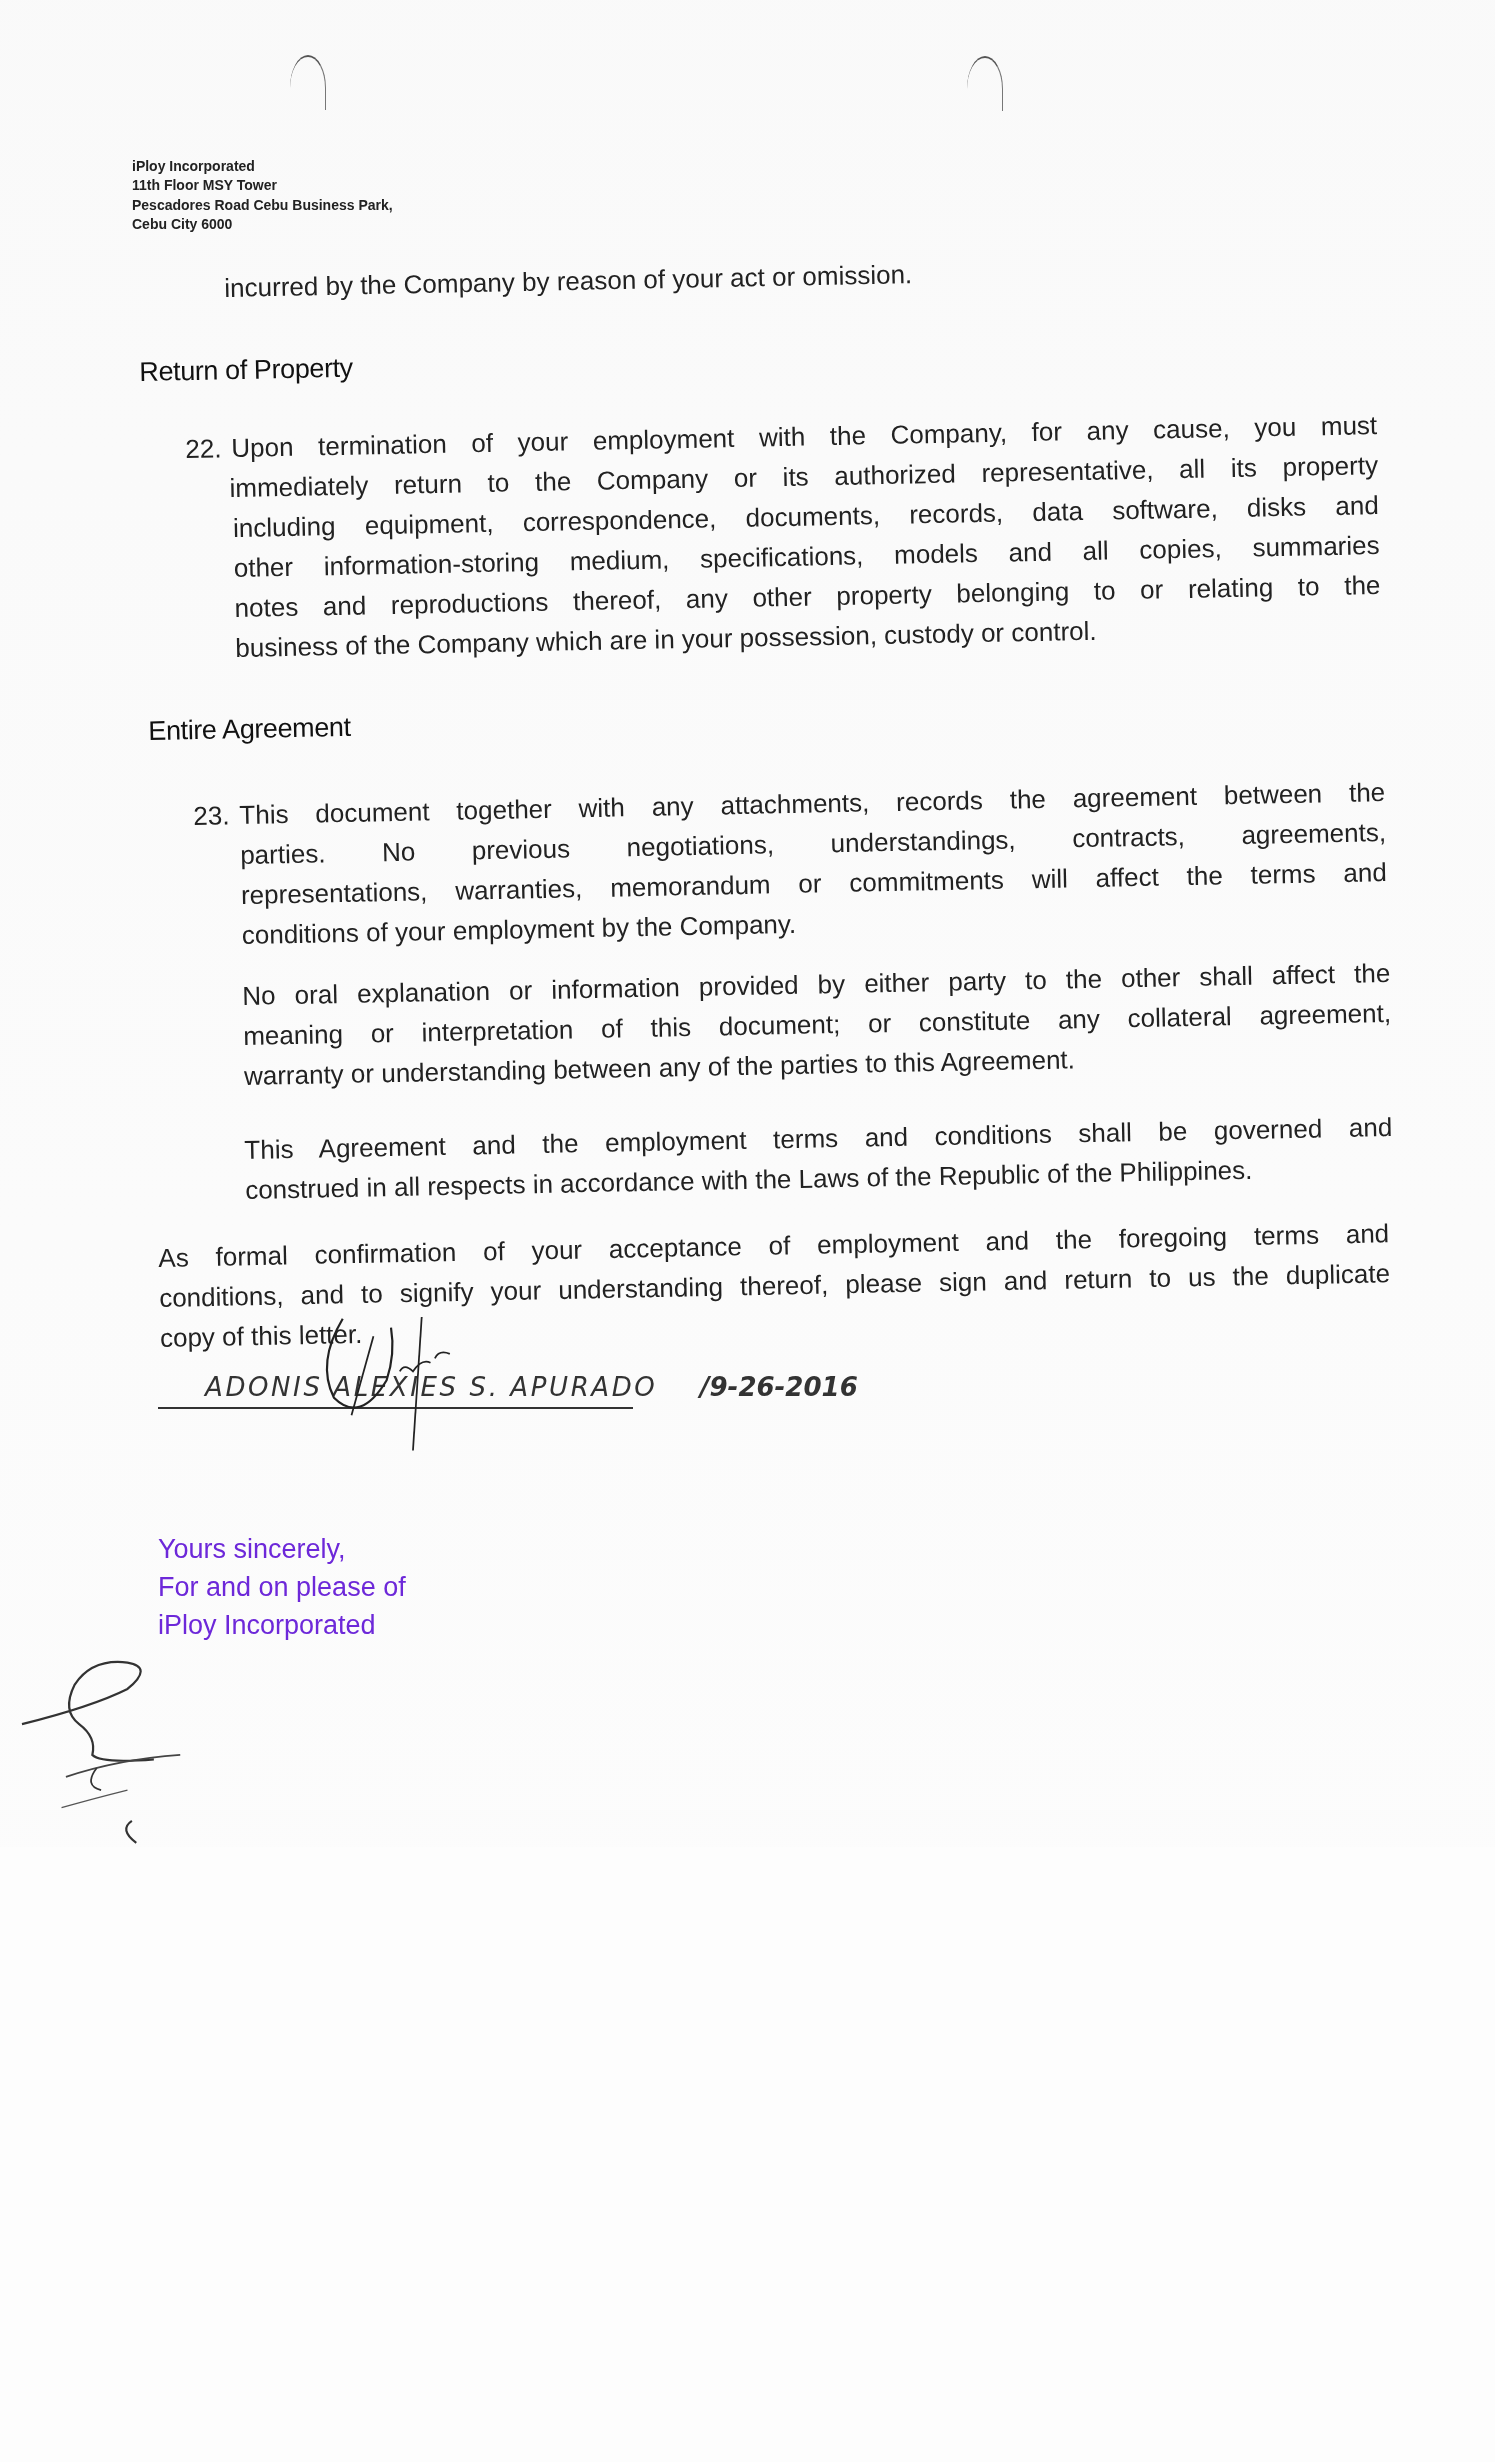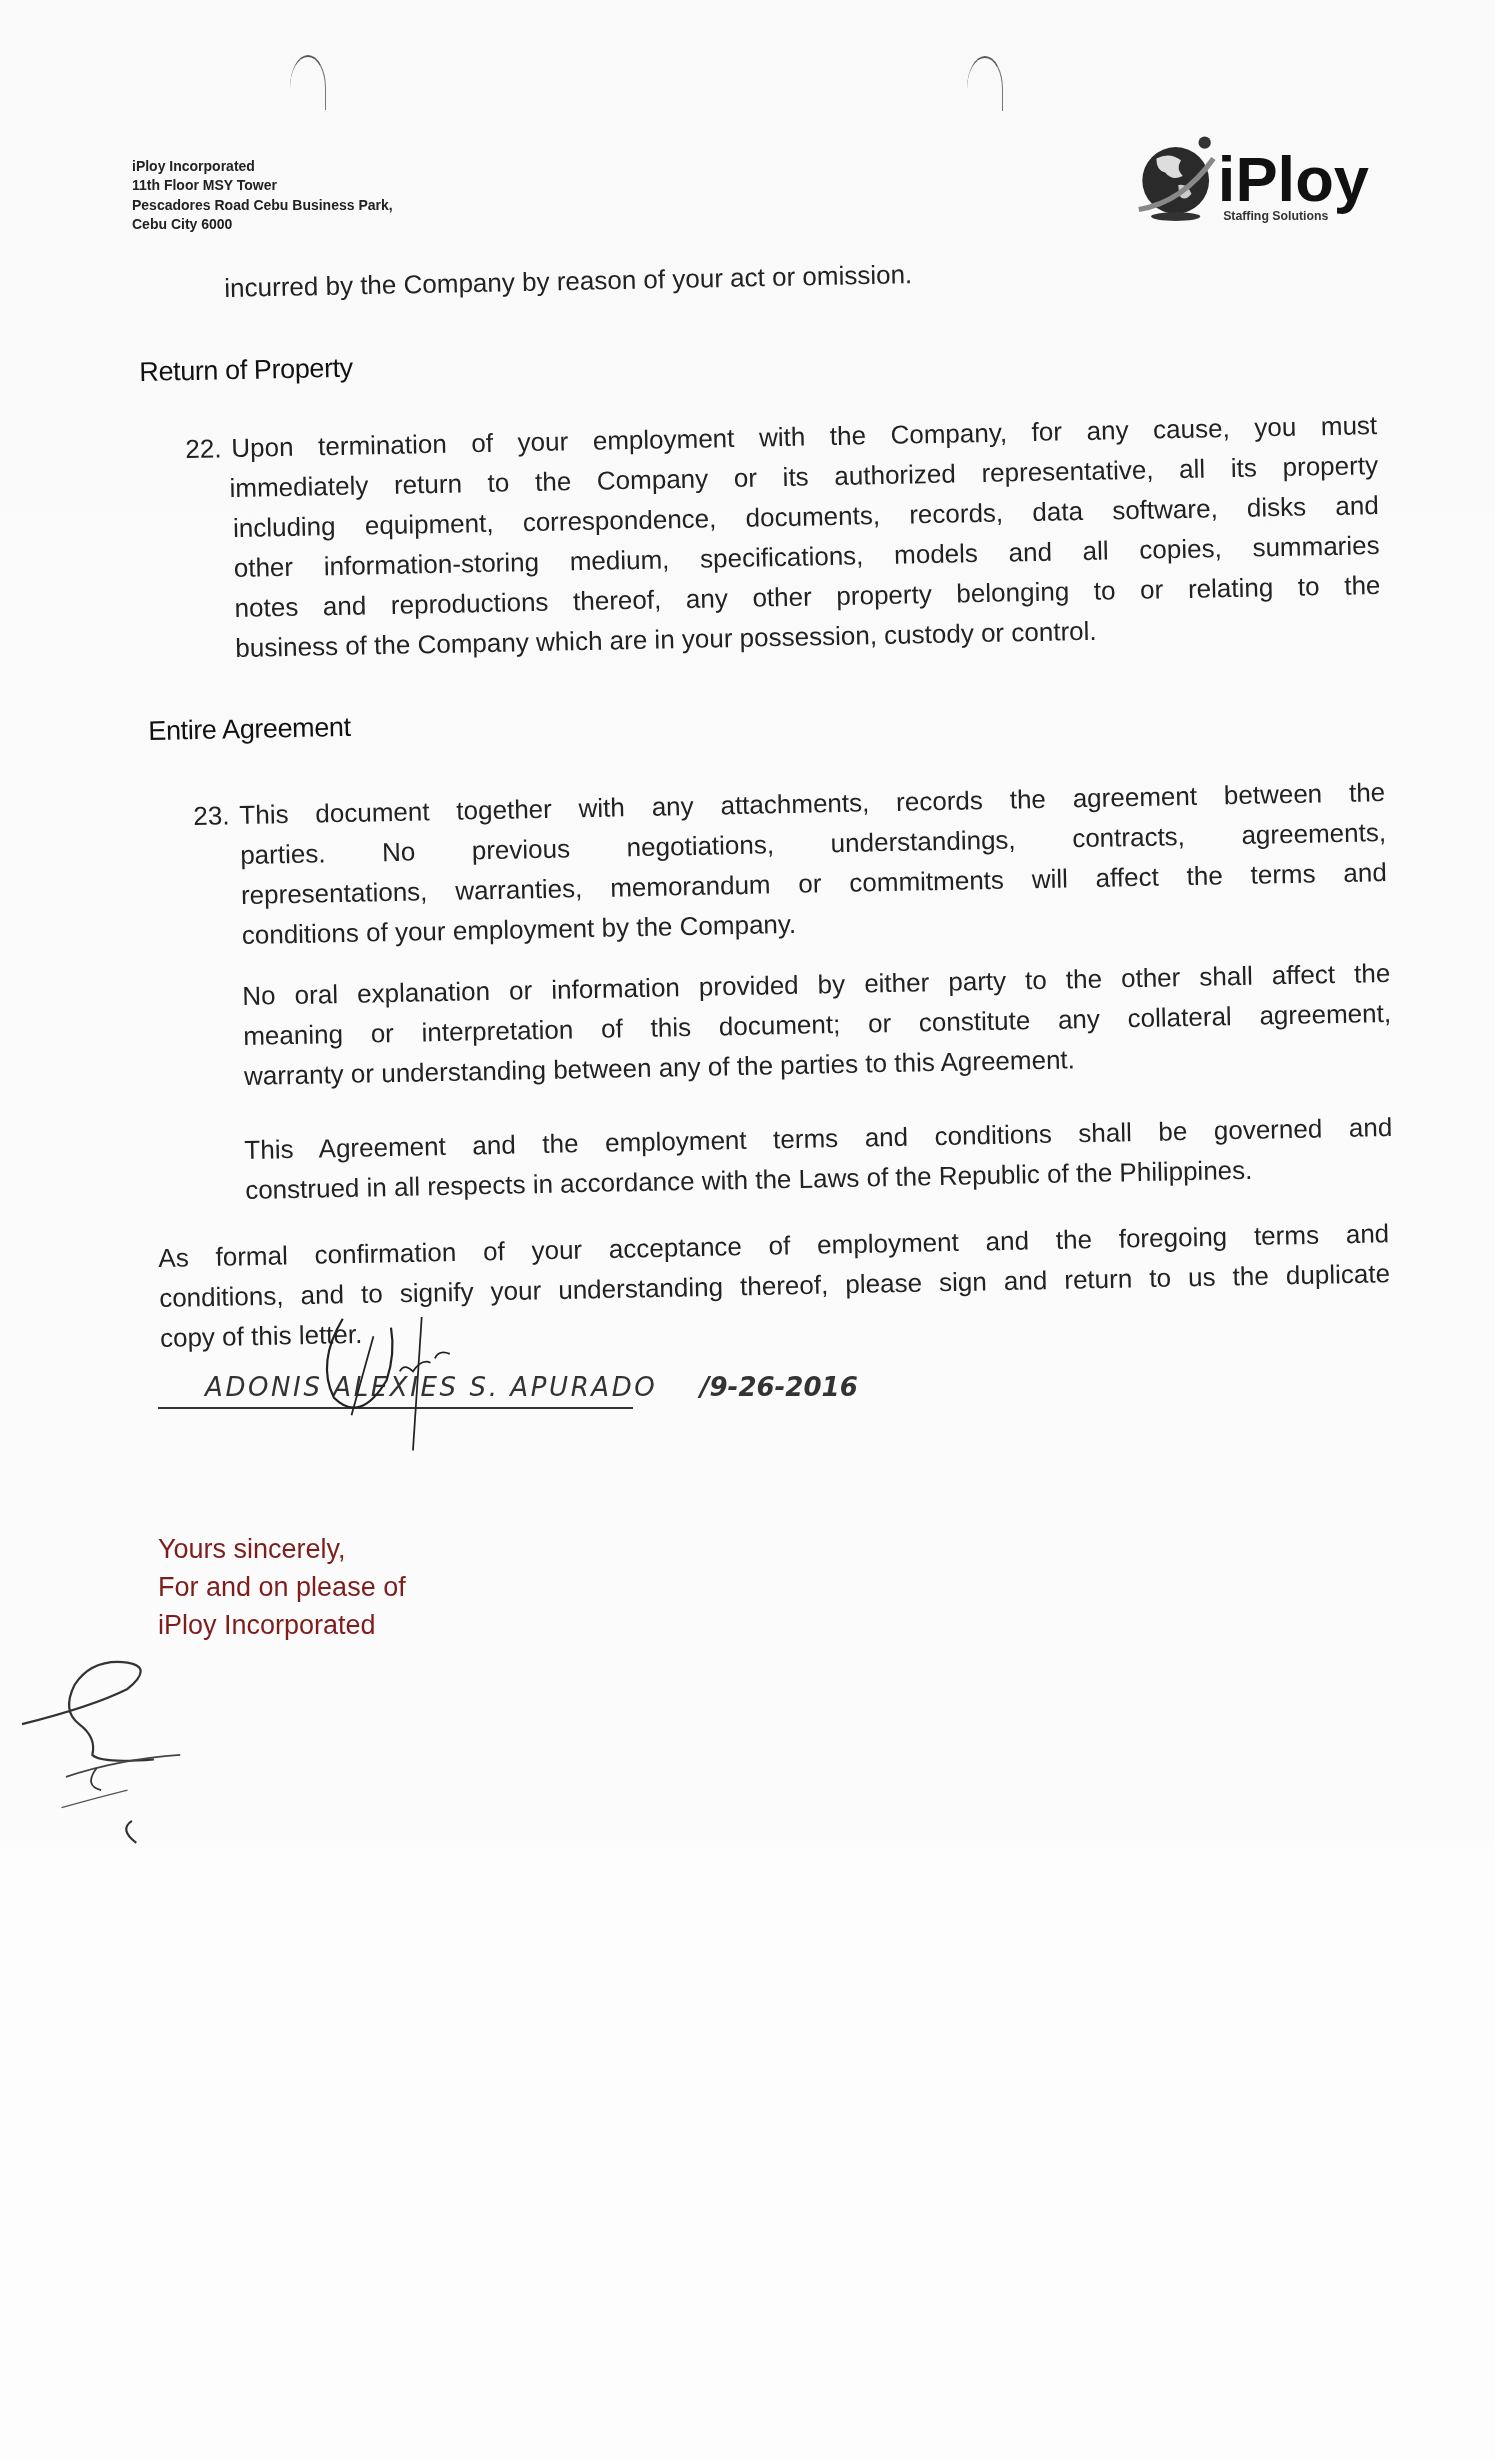--- a/index.html
+++ b/index.html
@@ -15,50 +15,38 @@
   .logo { position:absolute; left:1130px; top:132px; width:246px; height:97px; }
   .txt { position:absolute; font-size:26px; line-height:40px; color:#222; white-space:nowrap; }
   .rot { transform-origin:left top; transform:rotate(-1.15deg); }
   .h { font-weight:normal; font-size:27px; color:#111; letter-spacing:-0.4px; }
   .para { position:absolute; font-size:26px; line-height:40px; text-align:justify; color:#222; }
   .para .line { display:block; text-align:justify; text-align-last:justify; white-space:nowrap; }
   .para .line.last { text-align-last:left; }
   .sig-line { position:absolute; left:158px; top:1407px; width:325px; height:1.8px; background:#333; }
   .hand { font-family:"DejaVu Sans", sans-serif; font-style:italic; color:#333;margin-left:45px; }
   .sig { position:absolute; }
-  .closing { position:absolute; left:158px; font-size:27px; line-height:38px; color:#7f1d1d; white-space:nowrap; }
+  .closing { position:absolute; left:158px; font-size:27px; line-height:38px; color:#6d28d9; white-space:nowrap; }
 </style>
 </head>
 <body>
 
 <div class="page">
   <div class="scan-edge"></div>
 
   <div class="punch" style="left:290px;top:55px;"></div>
   <div class="punch" style="left:967px;top:56px;"></div>
 
   <div class="addr">
     <div>iPloy Incorporated</div>
     <div>11th Floor MSY Tower</div>
     <div>Pescadores Road Cebu Business Park,</div>
     <div>Cebu City 6000</div>
   </div>
 
-  <div class="logo">
-    <svg width="246" height="97" viewBox="0 0 280 110">
-      <circle cx="52" cy="55" r="38" fill="#2a2a2a"></circle>
-      <path d="M30 30 Q45 22 58 32 Q52 42 60 50 Q48 56 40 46 Q30 44 30 30Z" fill="#ddd"></path>
-      <path d="M55 60 Q65 58 70 70 Q62 80 56 72Z" fill="#ccc"></path>
-      <path d="M10 88 Q60 80 95 30" stroke="#888" stroke-width="6" fill="none"></path>
-      <circle cx="85" cy="12" r="7" fill="#333"></circle>
-      <ellipse cx="52" cy="96" rx="28" ry="5" fill="#333"></ellipse>
-      <text x="100" y="78" font-family="Liberation Sans, sans-serif" font-weight="bold" font-size="72" fill="#111">iPloy</text>
-      <text x="106" y="100" font-family="Liberation Sans, sans-serif" font-weight="bold" font-size="14" fill="#333">Staffing Solutions</text>
-    </svg>
-  </div>
 
   <div class="txt rot" style="left:224px;top:268px;">incurred by the Company by reason of your act or omission.</div>
 
   <div class="txt h rot" style="left:139px;top:352px;">Return of Property</div>
   <div class="rot" style="position:absolute;left:185px;top:429px;width:1192px;">
     <span class="txt" style="left:0;top:0;">22.</span>
     <div class="para" style="left:46px;top:0;width:1146px;">
       <span class="line">Upon termination of your employment with the Company, for any cause, you must</span>
       <span class="line" style="margin-left:-2.6px;">immediately return to the Company or its authorized representative, all its property</span>
       <span class="line">including equipment, correspondence, documents, records, data software, disks and</span>

